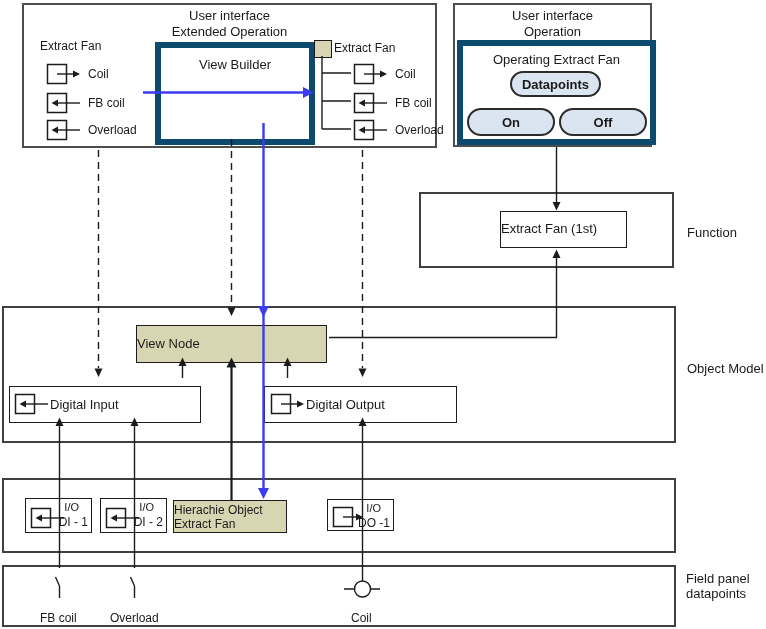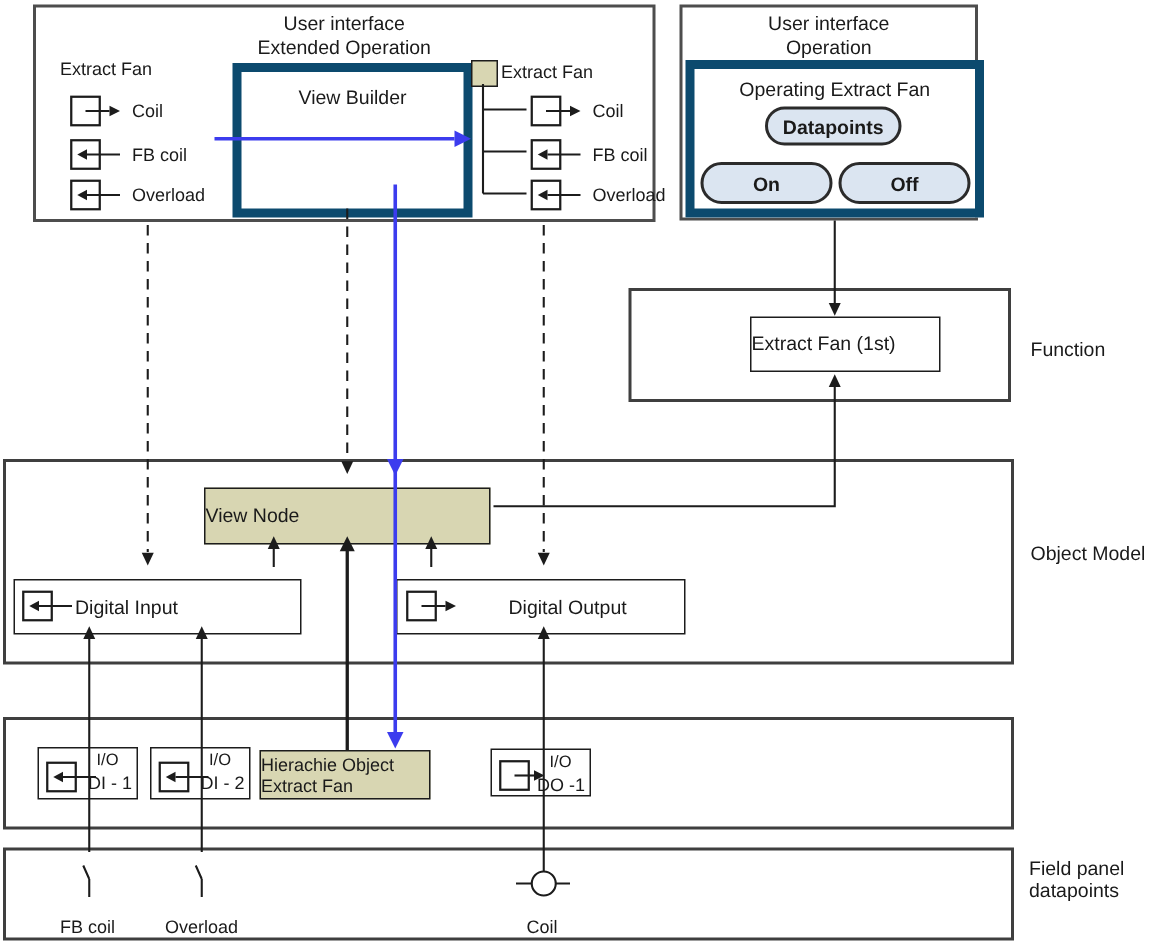--- a/index.html
+++ b/index.html
@@ -162,21 +162,21 @@
       <div class="dprow" style="left:4px;top:6px;">
         <svg width="36" height="22">
             <rect x="1.5" y="1.5" width="19" height="19" fill="#fff" stroke="#1c1c1c" stroke-width="1.5"></rect>
             <line x1="34" y1="11" x2="12" y2="11" stroke="#1c1c1c" stroke-width="1.4"></line>
             <polygon points="12,7.5 12,14.5 5.5,11" fill="#1c1c1c"></polygon>
           </svg>
         <span class="lbl13">Digital Input</span>
       </div>
     </div>
     <div class="thinbox" style="left:260px;top:78px;width:191px;height:35px;">
-      <div class="dprow" style="left:5px;top:6px;gap:33px;">
+      <div class="dprow" style="left:5px;top:6px;">
         <svg width="36" height="22">
             <rect x="1.5" y="1.5" width="19" height="19" fill="#fff" stroke="#1c1c1c" stroke-width="1.5"></rect>
             <line x1="11" y1="11" x2="27" y2="11" stroke="#1c1c1c" stroke-width="1.4"></line>
             <polygon points="27,7.5 27,14.5 34,11" fill="#1c1c1c"></polygon>
           </svg>
         <span class="lbl13">Digital Output</span>
       </div>
     </div>
   </div>
   <div class="abs lbl13" style="left:687px;top:361px;">Object Model</div>

